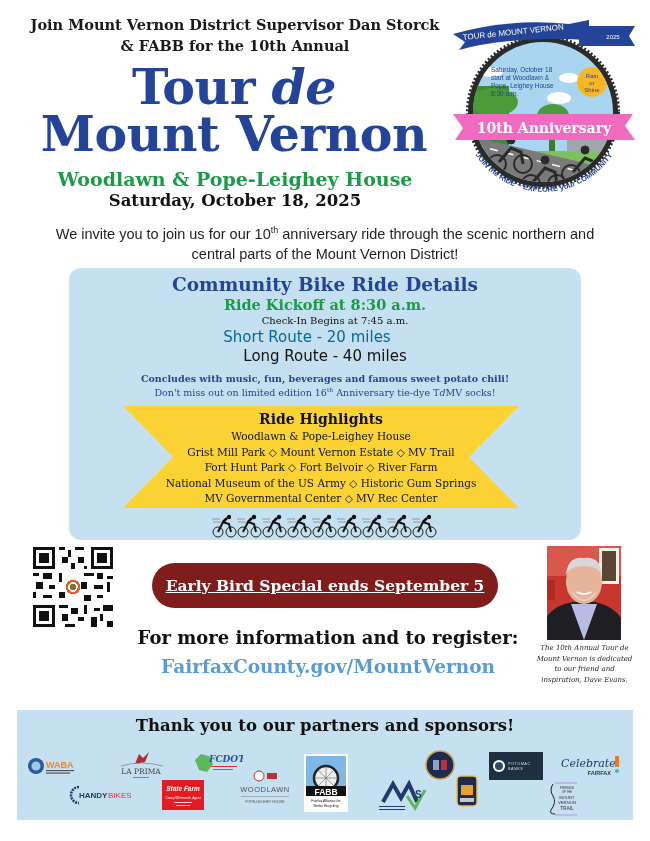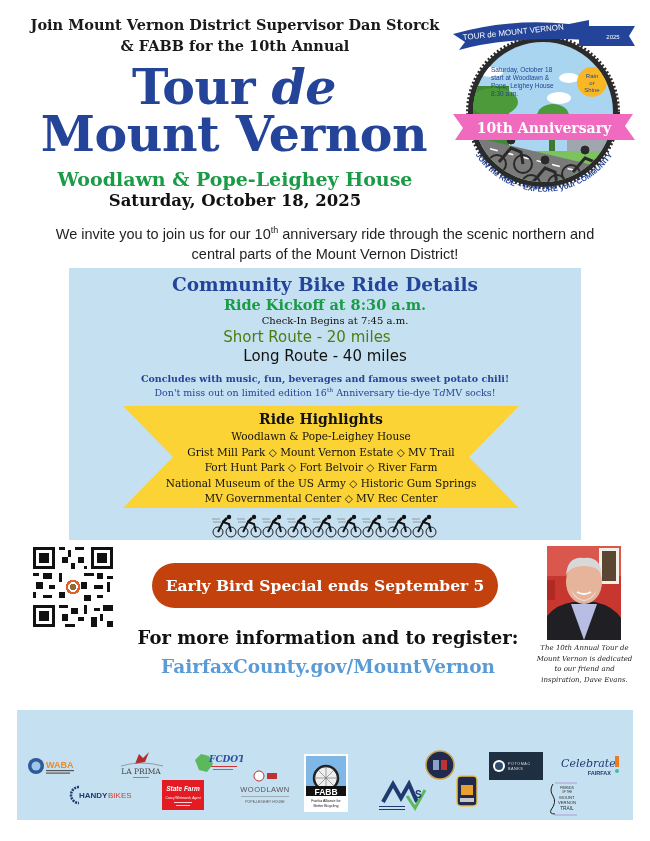--- a/index.html
+++ b/index.html
@@ -17,42 +17,42 @@
   #date { left: 20px; top: 191px; width: 430px; font-weight: bold; font-size: 16.5px; color: #111; line-height: 20px; }
 
   
   #badge { left: 449px; top: 16px; width: 190px; height: 180px; }
 
   
   #invite { left: 20px; top: 224px; width: 610px; font-family: "Liberation Sans", sans-serif; font-size: 14.5px; line-height: 20px; color: #1f1f1f; text-align: center; }
   #invite sup { font-size: 9px; vertical-align: top; line-height: 12px; }
 
   
-  #details { left: 69px; top: 268px; width: 512px; height: 272px; background: #c5e0f1; }
+  #details { left: 69px; top: 268px; width: 512px; height: 272px; background: #c5e0f1; border-radius: 12px; }
   #details-title { left: 0; top: 6px; width: 512px; font-weight: bold; font-size: 18.5px; color: #24449a; line-height: 22px; }
   #kickoff { left: 0; top: 28px; width: 512px; font-weight: bold; font-size: 14.5px; color: #1a9b47; line-height: 18px; }
   #checkin { left: 0; top: 46px; width: 512px; font-size: 10px; color: #111; line-height: 14px; padding-left: 20px; }
-  #short-route { left: 0; top: 60px; width: 452px; font-family: "DejaVu Sans", sans-serif; font-size: 15px; color: #4d7c0f; line-height: 19px; padding-left: 24px; }
+  #short-route { left: 0; top: 60px; width: 452px; font-family: "DejaVu Sans", sans-serif; font-size: 15px; color: #0369a1; line-height: 19px; padding-left: 24px; }
   #long-route { left: 0; top: 79px; width: 512px; font-family: "DejaVu Sans", sans-serif; font-size: 15px; color: #111; line-height: 19px; }
   #concludes { left: 0; top: 104px; width: 512px; font-weight: bold; font-size: 9.5px; color: #24449a; line-height: 14px; }
   #socks { left: 0; top: 118px; width: 512px; font-size: 9.5px; color: #24449a; line-height: 14px; }
   #socks sup { font-size: 6px; vertical-align: top; line-height: 8px; }
 
   #ribbon { left: 54px; top: 138px; width: 396px; height: 87px; }
   #ribbon svg { position: absolute; left: 0; top: 0; }
   #highlights-title { left: 0; top: 4px; width: 396px; font-weight: bold; font-size: 14px; color: #111; line-height: 18px; }
   #highlights-list { left: 0; top: 23px; width: 396px; font-size: 10.5px; line-height: 15.5px; color: #111; }
 
   #bikes { left: 143px; top: 246px; width: 226px; height: 24px; }
 
   
   #qr { left: 33px; top: 546px; width: 80px; height: 82px; }
 
   
-  #early-bird { left: 152px; top: 563px; width: 346px; height: 45px; background: #c2410c; border-radius: 23px; color: #fff; font-weight: bold; font-size: 15.5px; line-height: 45px; text-align: center; }
+  #early-bird { left: 152px; top: 563px; width: 346px; height: 45px; background: #7f1d1d; border-radius: 23px; color: #fff; font-weight: bold; font-size: 15.5px; line-height: 45px; text-align: center; text-decoration: underline; }
 
   #more-info { left: 118px; top: 626px; width: 420px; font-weight: bold; font-size: 18px; color: #111; line-height: 24px; }
   #register-link { left: 118px; top: 654px; width: 420px; font-weight: bold; font-size: 18.5px; color: #5b9bd5; line-height: 26px; text-decoration: none; }
 
   
   #photo { left: 547px; top: 546px; width: 74px; height: 94px; overflow: hidden; background: #2a2a2a; }
   #dedication { left: 527px; top: 643px; width: 115px; font-family: "DejaVu Serif", serif; font-style: italic; font-size: 7px; line-height: 10.5px; color: #222; }
 
   
   #sponsors { left: 17px; top: 710px; width: 616px; height: 110px; background: #c5e0f1; }
@@ -273,20 +273,21 @@
   </svg>
 </div>
 <div id="dedication" class="abs center">
   <div>The 10th Annual Tour de</div>
   <div>Mount Vernon is dedicated</div>
   <div>to our friend and</div>
   <div>inspiration, Dave Evans.</div>
 </div>
 
 <div id="sponsors" class="abs">
+  <div id="sponsors-title" class="abs center">Thank you to our partners and sponsors!</div>
 
   <div class="logo" style="left:10px; top:46px; width:52px; height:22px;">
     <svg width="52" height="22" viewBox="0 0 52 22">
       <circle cx="9" cy="10" r="8" fill="#2d5a9a"></circle>
         <circle cx="9" cy="10" r="4.5" fill="#9ec7ea"></circle>
       <text x="19" y="12" font-family="Liberation Sans, sans-serif" font-weight="bold" font-size="9" fill="#f08a24">WABA</text>
       <rect x="19" y="14" width="28" height="1.2" fill="#555"></rect>
         <rect x="19" y="16.5" width="24" height="1.2" fill="#555"></rect>
     </svg>
   </div>

